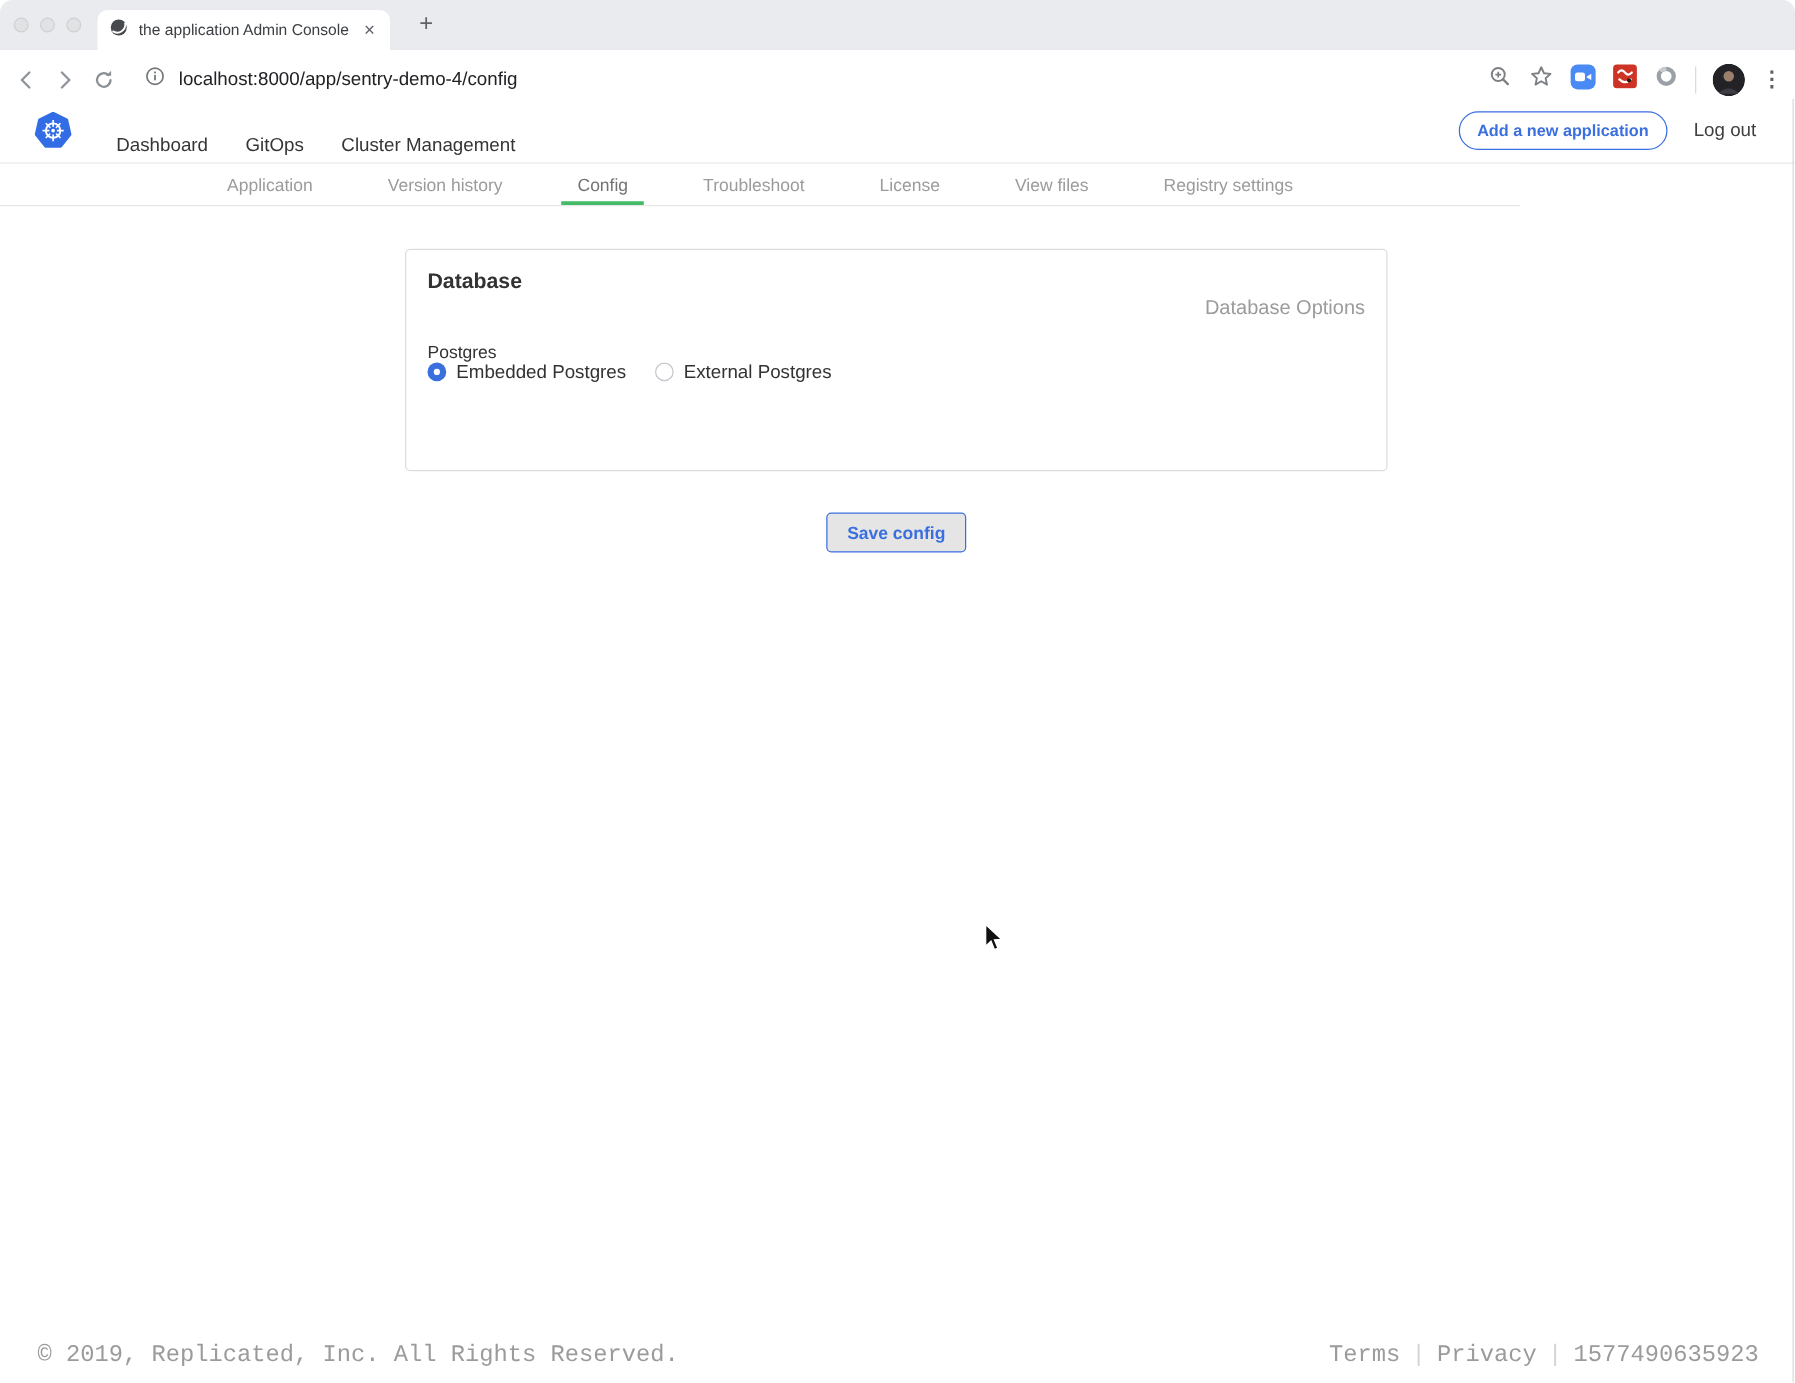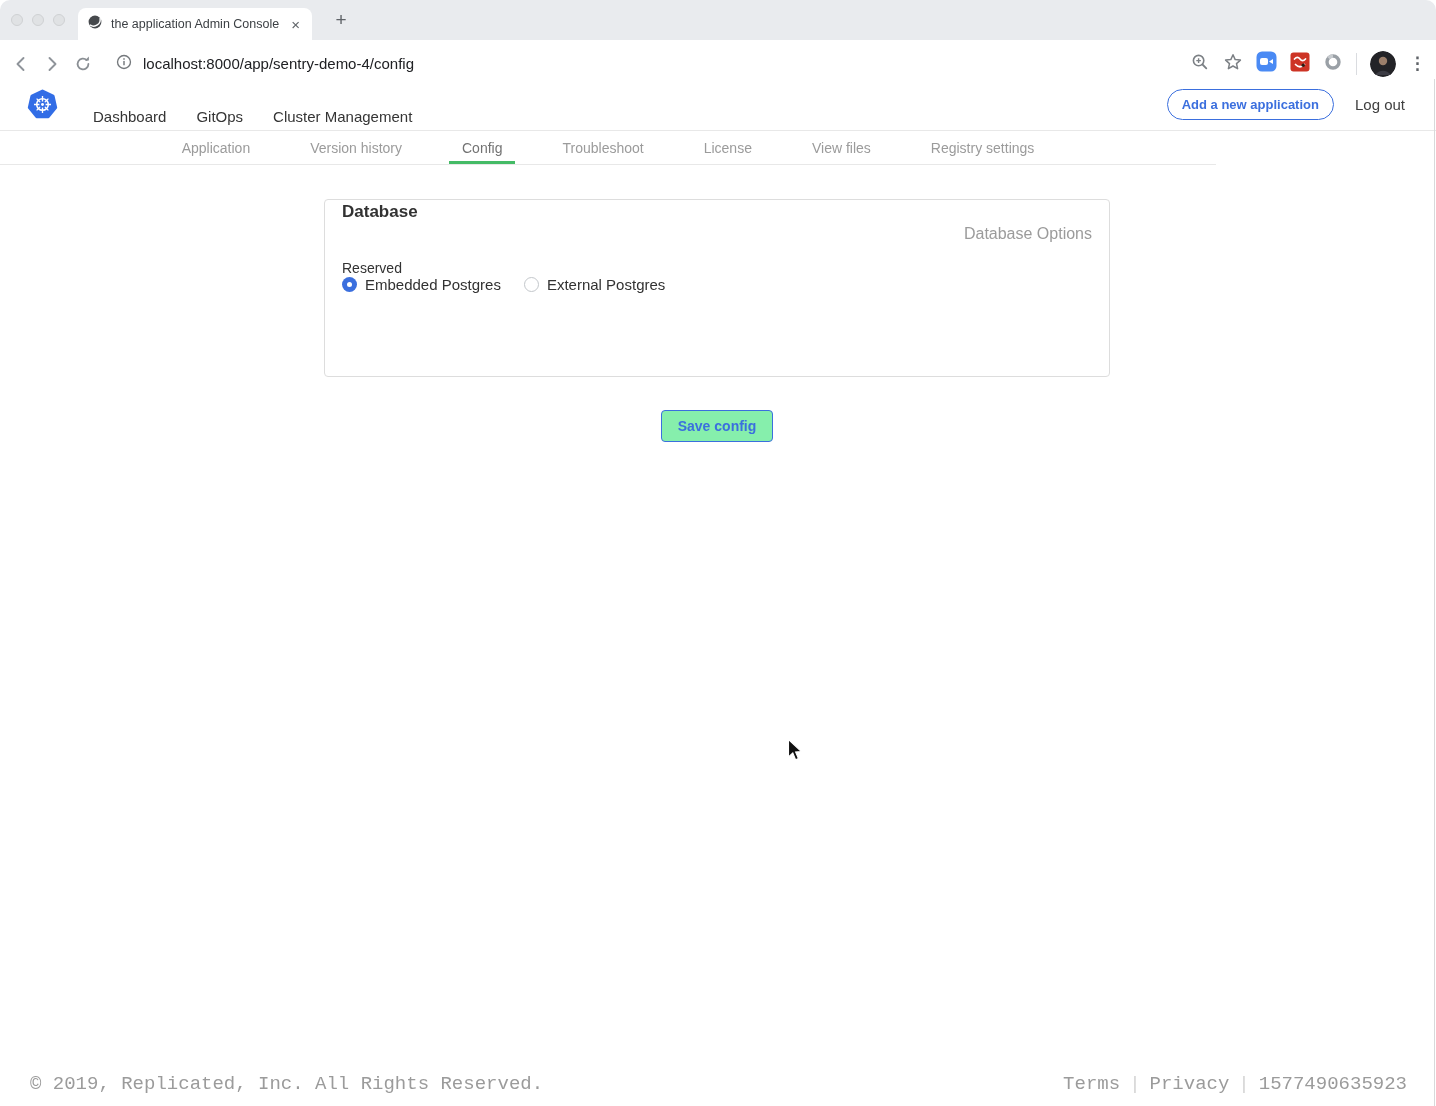--- a/index.html
+++ b/index.html
@@ -55,36 +55,36 @@
             justify-content:center; }
   .subnav-tab { padding:0 13px; margin:0 17px; font-size:14px; color:#9b9b9b;
                 display:flex; align-items:center; position:relative; }
   .subnav-tab.active { color:#737373; }
   .subnav-tab.active::after { content:""; position:absolute; left:0; right:0;
                 bottom:0; height:3px; background:#44bb66; }
 
   
   .config-card { position:absolute; left:324px; top:199px; width:786px; height:178px;
                  background:#fff; border:1px solid #dddddd; border-radius:4px;
-                 padding:2px 17px; }
+                 padding:15px 17px; }
   .card-title { font-size:17px; font-weight:700; color:#323232; }
   .card-subtitle { font-size:16px; color:#9b9b9b; margin-top:3px;text-align:right; }
   .group-label { font-size:14px; font-weight:500; color:#323232; margin-top:17px; }
   .radio-row { display:flex; align-items:center; }
   .radio-option { display:flex; align-items:center; margin-right:23px; }
   .radio { width:15px; height:15px; border-radius:50%; background:#fff;
            border:1px solid #c3c7cb; position:relative; flex:none; }
   .radio.selected { border:none; background:#3b6fde; }
   .radio.selected::after { content:""; position:absolute; left:5px; top:5px;
            width:5px; height:5px; border-radius:50%; background:#fff; }
   .radio-label { margin-left:8px; font-size:15px; color:#323232; }
 
   .save-row { position:absolute; left:324px; top:410px; width:786px;
               display:flex; justify-content:center; }
-  .save-btn { border:1px solid #3b6fde; color:#3b6fde; background:#86efac;
+  .save-btn { border:1px solid #3b6fde; color:#3b6fde; background:#e5e5e5;
               border-radius:4px; padding:7px 16px; font-size:14px;
               font-weight:700; font-family:inherit; }
 
   
   .footer { position:absolute; left:30px; right:29px; bottom:11px; display:flex;
             justify-content:space-between; align-items:flex-start; font-size:19px;
             color:#9b9b9b;font-family:Liberation Mono, monospace; }
   .footer-right { display:flex; align-items:center; }
   .sep { color:#d4d4d4; margin:0 9px; }
 
@@ -213,21 +213,21 @@
   <div class="subnav-tab active">Config</div>
   <div class="subnav-tab">Troubleshoot</div>
   <div class="subnav-tab">License</div>
   <div class="subnav-tab">View files</div>
   <div class="subnav-tab">Registry settings</div>
 </div>
 
 <div class="config-card">
   <div class="card-title">Database</div>
   <div class="card-subtitle">Database Options</div>
-  <div class="group-label">Reserved</div>
+  <div class="group-label">Postgres</div>
   <div class="radio-row">
     <div class="radio-option">
       <span class="radio selected"></span>
       <span class="radio-label">Embedded Postgres</span>
     </div>
     <div class="radio-option">
       <span class="radio"></span>
       <span class="radio-label">External Postgres</span>
     </div>
   </div>

